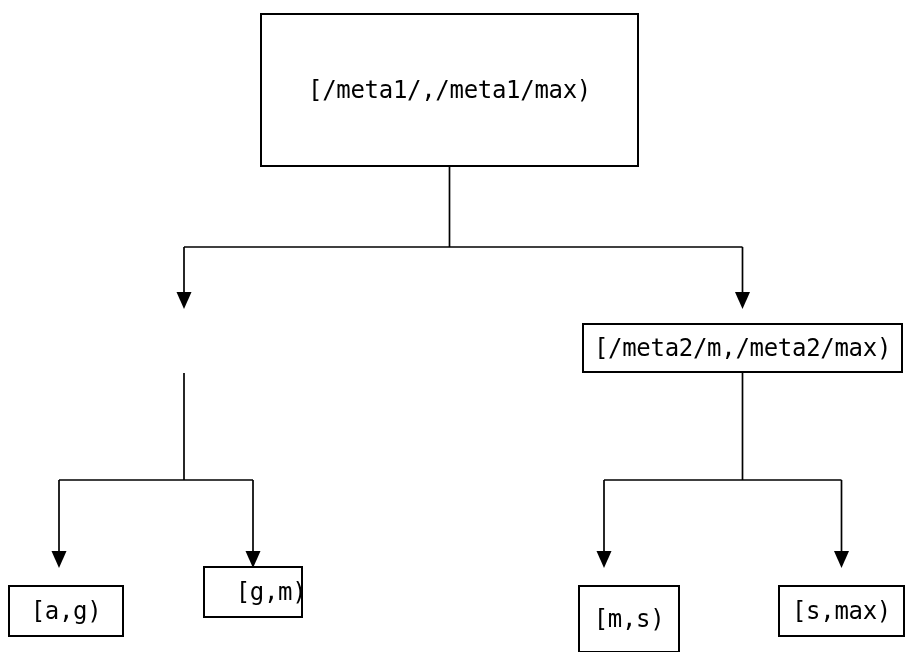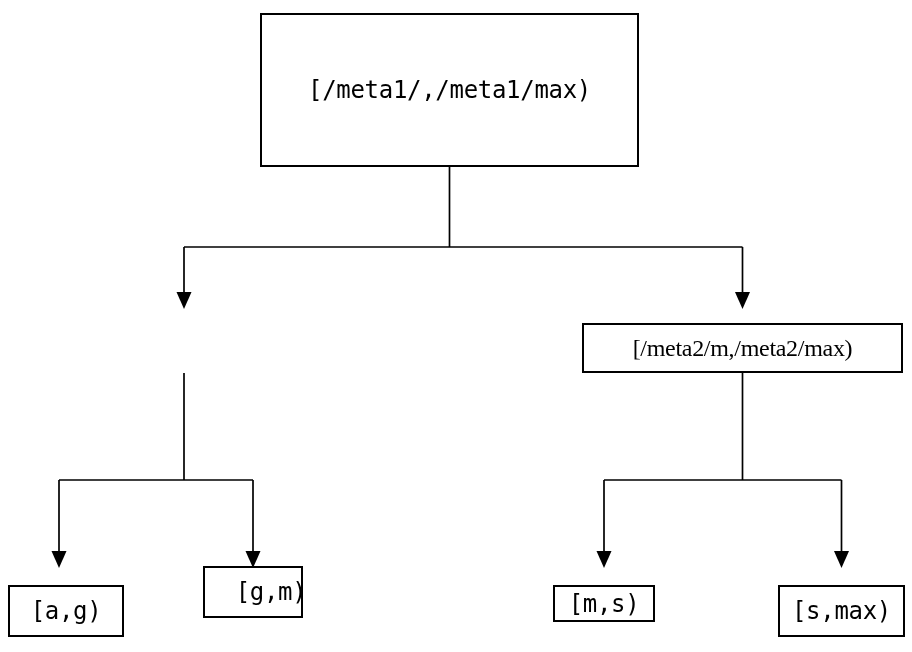--- a/index.html
+++ b/index.html
@@ -41,24 +41,24 @@
     justify-content: center;
   }
   .node-label {
     font-size: 24px;
     letter-spacing: -0.3px;
     color: #000000;
     white-space: pre;
   }
   .node-root  { left: 260px; top: 13px;  width: 379px; height: 154px; }
   .node-left  { left: 22px;  top: 323px; width: 324px; height: 50px; }
-  .node-right { left: 582px; top: 323px; width: 321px; height: 50px; font-family: Liberation Serif, serif; }
+  .node-right { left: 582px; top: 323px; width: 321px; height: 50px; }
   .node-ll    { left: 8px;   top: 585px; width: 116px; height: 52px; }
   .node-lr    { left: 203px; top: 566px; width: 100px; height: 52px; padding-left: 36px; }
-  .node-rl    { left: 553px; top: 585px; width: 102px; height: 37px; }
+  .node-rl    { left: 578px; top: 585px; width: 102px; height: 68px; }
   .node-rr    { left: 778px; top: 585px; width: 127px; height: 52px; }
 </style>
 </head>
 <body>
 
 <div class="canvas">
 
   <svg class="edges-svg" viewBox="0 0 912 652">
 
     <g>

